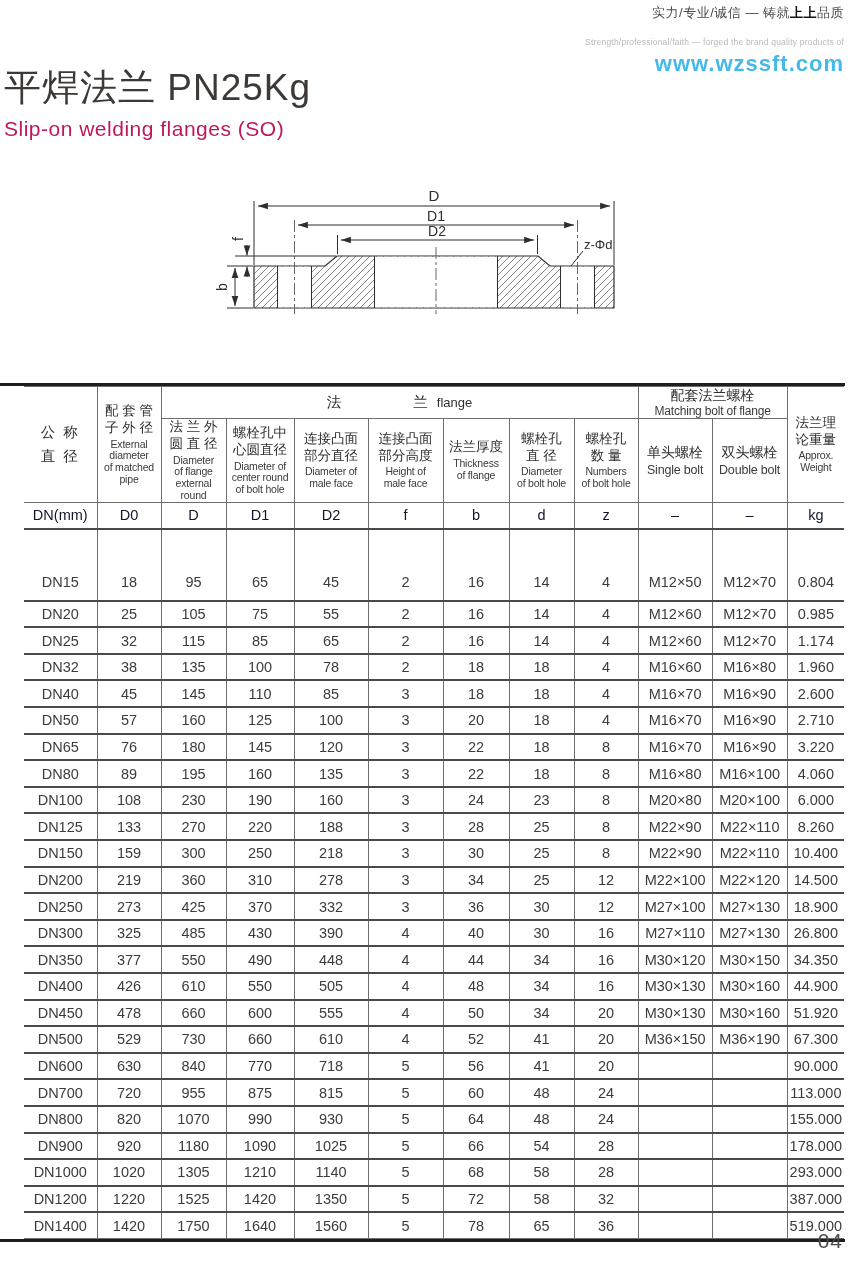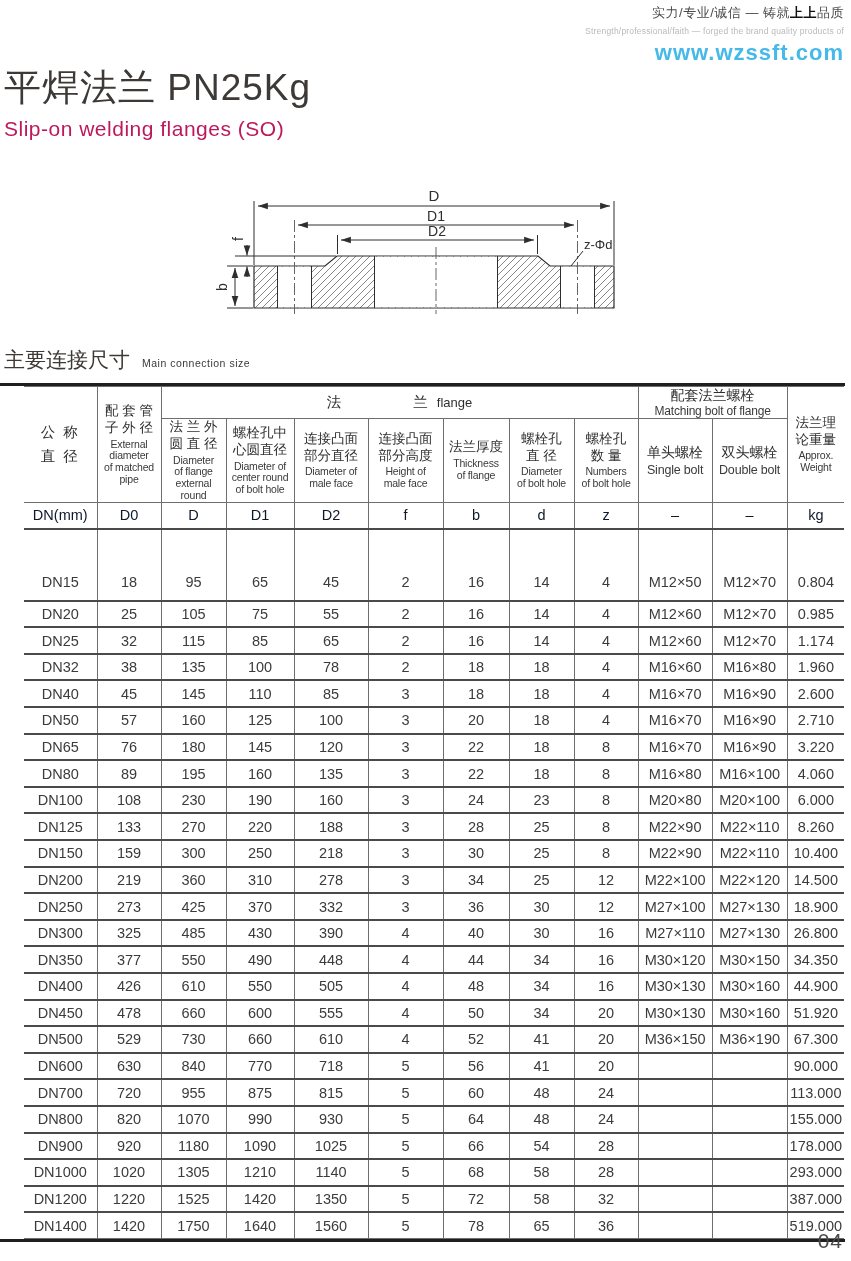--- a/index.html
+++ b/index.html
@@ -3,21 +3,21 @@
 <meta charset="utf-8">
 <style>
   html,body{margin:0;padding:0;background:#fff;}
   .page{position:relative;width:851px;height:1261px;background:#fff;overflow:hidden;
         font-family:"Liberation Sans","DejaVu Sans",sans-serif;color:#3c3c3c;}
 
   
   .branding{position:absolute;top:4px;right:7px;text-align:right;}
   .slogan-cn{font-size:13px;color:#4a4a4a;letter-spacing:.5px;}
   .slogan-cn .bold{font-weight:bold;color:#111;}
-  .slogan-en{font-size:8.5px;color:#b9b9b9;margin-top:4px;letter-spacing:.2px;}
+  .slogan-en{font-size:8.5px;color:#b9b9b9;margin-top:15px;letter-spacing:.2px;}
   .website{font-size:22px;color:#45b9e8;font-weight:bold;margin-top:4px;letter-spacing:1px;}
 
   
   .title-block{position:absolute;left:4px;top:63px;}
   .title-cn{font-size:37px;color:#3d3936;letter-spacing:1px;}
   .title-en{font-size:21px;color:#be185d;margin-top:4px;letter-spacing:.5px;}
 
   
   .drawing{position:absolute;left:205px;top:183px;width:450px;height:137px;}
   .drawing text{font-family:"Liberation Sans",sans-serif;fill:#2e2e2e;}
@@ -130,23 +130,20 @@
         <line x1="22" y1="125" x2="48" y2="125"></line>
         <line x1="30" y1="85" x2="30" y2="123" marker-start="url(#arw)" marker-end="url(#arw)"></line>
       </g>
       <text class="dim" transform="translate(22,104) rotate(-90)" text-anchor="middle">b</text>
 
       <line x1="366" y1="83" x2="378" y2="68" stroke="#2e2e2e" stroke-width="1"></line>
       <text class="dim-sm" x="379" y="66" text-anchor="start">z-Φd</text>
     </svg>
   </div>
 
-  <div class="section-heading">
-    <span>主要连接尺寸</span><span class="en">Main connection size</span>
-  </div>
 
   <div class="table-wrap">
     <table>
       <colgroup>
         <col style="width:73px">
           <col style="width:64px">
           <col style="width:65px">
           <col style="width:68px">
         <col style="width:74px">
           <col style="width:75px">

